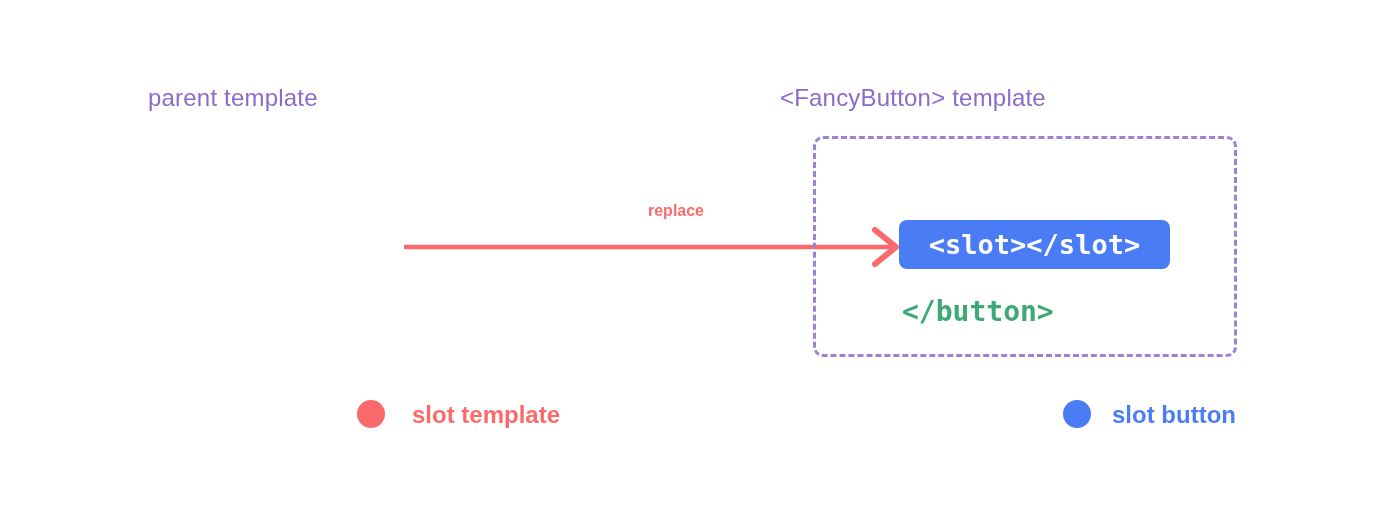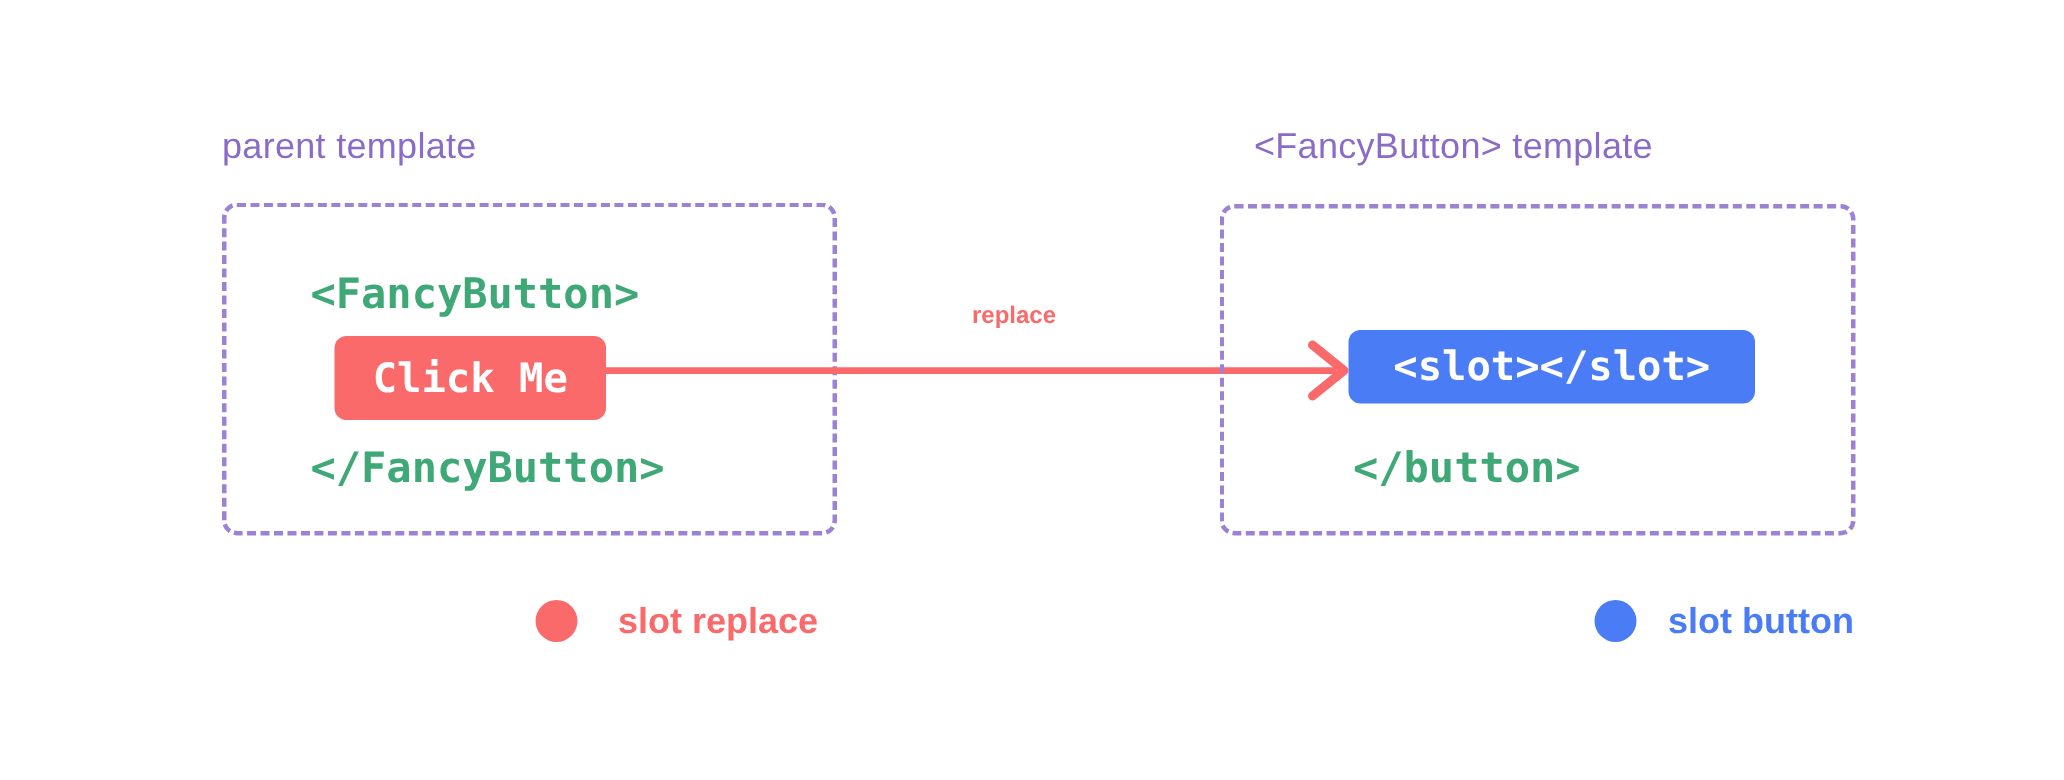--- a/index.html
+++ b/index.html
@@ -82,57 +82,52 @@
   .legend-label.blue { color: var(--c-blue, #4a7cf6); }
 
   
   .parent-title { left: 148px; top: 84px; }
   .parent-box { left: 148px; top: 135px; width: 410px; height: 222px; }
   .parent-open { left: 56px; top: 41px; }
   .parent-chip { left: 72px; top: 86px; width: 181px; height: 56px; }
   .parent-close { left: 56px; top: 157px; }
 
   
-  .fancy-title { left: 836px; top: 84px; }
+  .fancy-title { left: 780px; top: 84px; }
   .fancy-box { left: 813px; top: 136px; width: 424px; height: 221px; }
   .fancy-open { left: 86px; top: 41px; }
   .fancy-chip { left: 83px; top: 81px; width: 271px; height: 49px; }
   .fancy-close { left: 86px; top: 156px; }
 
   
   .dot-content { left: 357px; top: 400px; }
   .label-content { left: 412px; top: 401px; }
   .dot-outlet { left: 1063px; top: 400px; }
   .label-outlet { left: 1112px; top: 401px; }
 </style>
 </head>
 <body>
 
 <div class="canvas">
 
   <div class="panel-title parent-title">parent template</div>
 
-  <div class="dashed-box parent-box">
-    <div class="code parent-open">&lt;FancyButton&gt;</div>
-    <div class="chip red parent-chip">Click Me</div>
-    <div class="code parent-close">&lt;/FancyButton&gt;</div>
-  </div>
 
   <svg class="arrow-svg" viewBox="0 0 1376 520" xmlns="http://www.w3.org/2000/svg" aria-hidden="true">
     <line x1="404" y1="247" x2="891" y2="247" stroke="currentColor" stroke-width="4.5"></line>
     <polyline points="875,230 896,247 875,264" fill="none" stroke="currentColor" stroke-width="6" stroke-linecap="round" stroke-linejoin="round"></polyline>
   </svg>
   <div class="arrow-label">replace</div>
 
   <div class="panel-title fancy-title">&lt;FancyButton&gt; template</div>
 
   <div class="dashed-box fancy-box">
     <div class="chip blue fancy-chip">&lt;slot&gt;&lt;/slot&gt;</div>
     <div class="code fancy-close">&lt;/button&gt;</div>
   </div>
 
   <div class="legend-dot red dot-content"></div>
-  <div class="legend-label red label-content">slot replace</div>
+  <div class="legend-label red label-content">slot template</div>
 
   <div class="legend-dot blue dot-outlet"></div>
   <div class="legend-label blue label-outlet">slot button</div>
 
 </div>
 
 </body></html>

